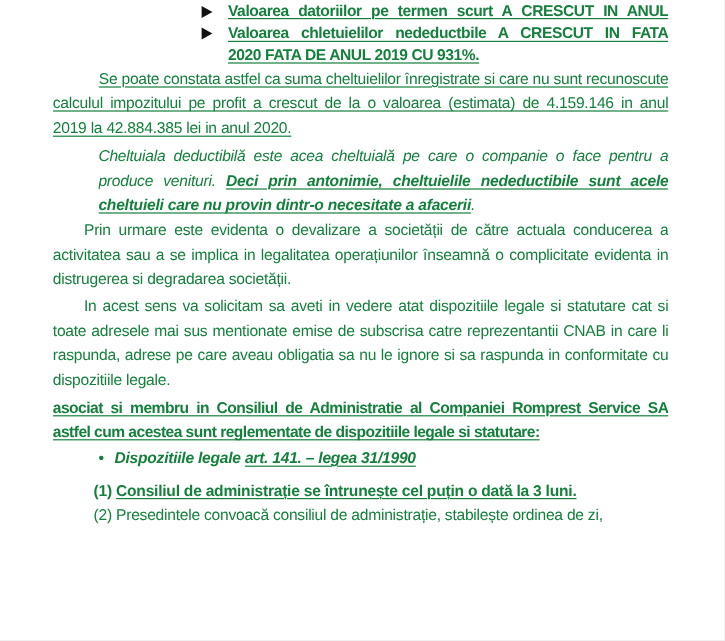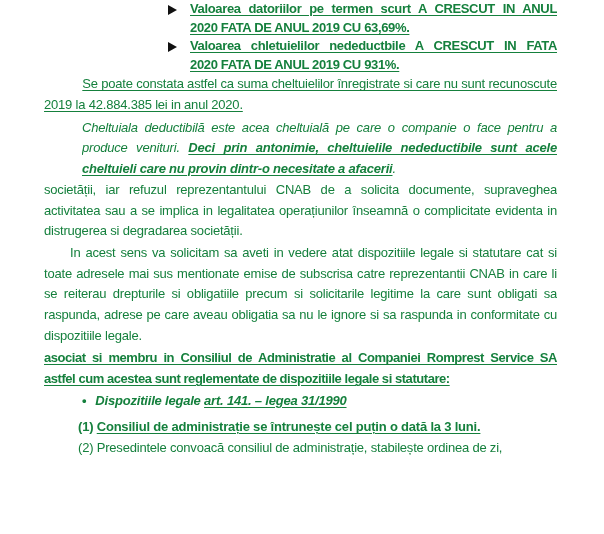--- a/index.html
+++ b/index.html
@@ -69,50 +69,49 @@
 </head>
 <body>
 
 <div class="page">
   <div class="content">
 
     <ul class="findings">
       <li class="finding">
         <span class="arrow-marker"></span>
         <span class="line u">Valoarea datoriilor pe termen scurt A CRESCUT IN ANUL</span>
-        <span class="line last u">2020 FATA DE ANUL 2019 CU 63,69%.</span>
       </li>
       <li class="finding">
         <span class="arrow-marker"></span>
         <span class="line u">Valoarea chletuielilor nedeductbile A CRESCUT IN FATA</span>
         <span class="line last u">2020 FATA DE ANUL 2019 CU 931%.</span>
       </li>
     </ul>
 
     <div class="constatare">
       <span class="line indent u">Se poate constata astfel ca suma cheltuielilor înregistrate si care nu sunt recunoscute la</span>
+      <span class="line u">calculul impozitului pe profit a crescut de la o valoarea (estimata)  de 4.159.146 in anul</span>
       <span class="line last u">2019 la  42.884.385 lei in anul 2020.</span>
     </div>
 
     <div class="quote">
       <span class="line">Cheltuiala deductibilă este acea cheltuială pe care o companie o face pentru a</span>
       <span class="line"><span>produce venituri. </span><span class="b u">Deci prin antonimie, cheltuielile nedeductibile sunt acele</span></span>
       <span class="line last"><span class="b u">cheltuieli care nu provin dintr-o necesitate a afacerii</span><span>.</span></span>
     </div>
 
     <div class="devalizare">
-      <span class="line">societății, iar refuzul reprezentantului CNAB de a solicita documente, supraveghea</span>
+      <span class="line indent">Prin urmare este evidenta o devalizare a societății de către actuala conducerea a</span>
       <span class="line">activitatea sau a se implica in legalitatea operațiunilor înseamnă o complicitate evidenta in</span>
       <span class="line last">distrugerea si degradarea societății.</span>
     </div>
 
     <div class="solicitare">
       <span class="line indent">In acest sens va solicitam sa aveti in vedere atat dispozitiile legale si statutare cat si</span>
       <span class="line">toate adresele mai sus mentionate emise de subscrisa catre reprezentantii CNAB in care li</span>
-      <span class="line">se reiterau drepturile si obligatiile precum si solicitarile legitime la care sunt obligati sa</span>
       <span class="line">raspunda, adrese pe care aveau obligatia sa nu le ignore si sa raspunda in conformitate cu</span>
       <span class="line last">dispozitiile legale.</span>
     </div>
 
     <div class="reamintire">
       <span class="line b u">asociat si membru in Consiliul de Administratie al Companiei Romprest Service SA</span>
       <span class="line last b u">astfel cum acestea sunt reglementate de dispozitiile legale si statutare:</span>
     </div>
 
     <div class="legal-heading">

